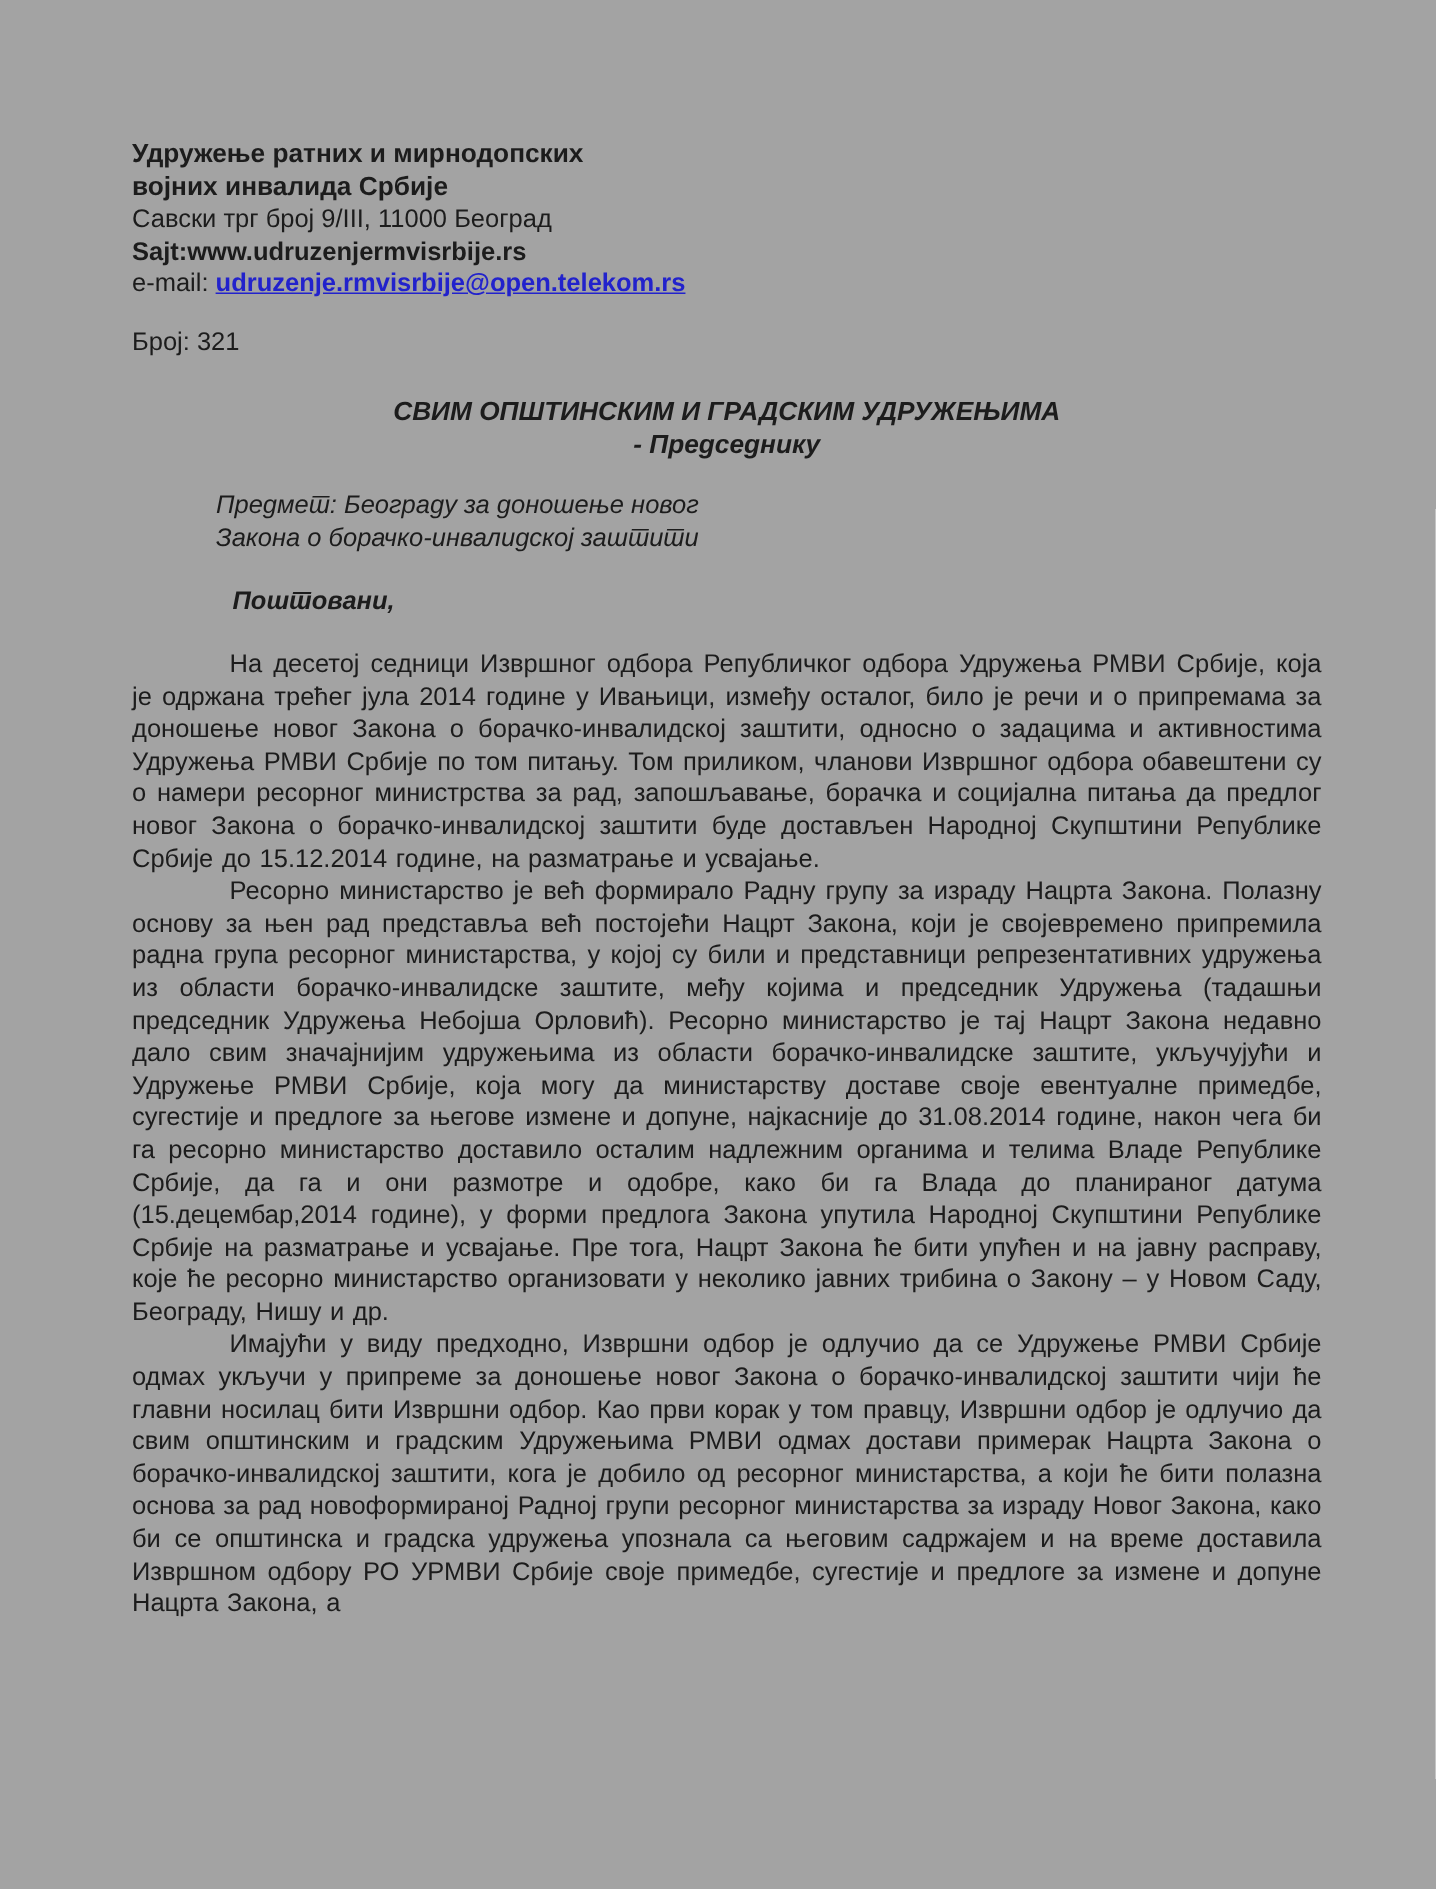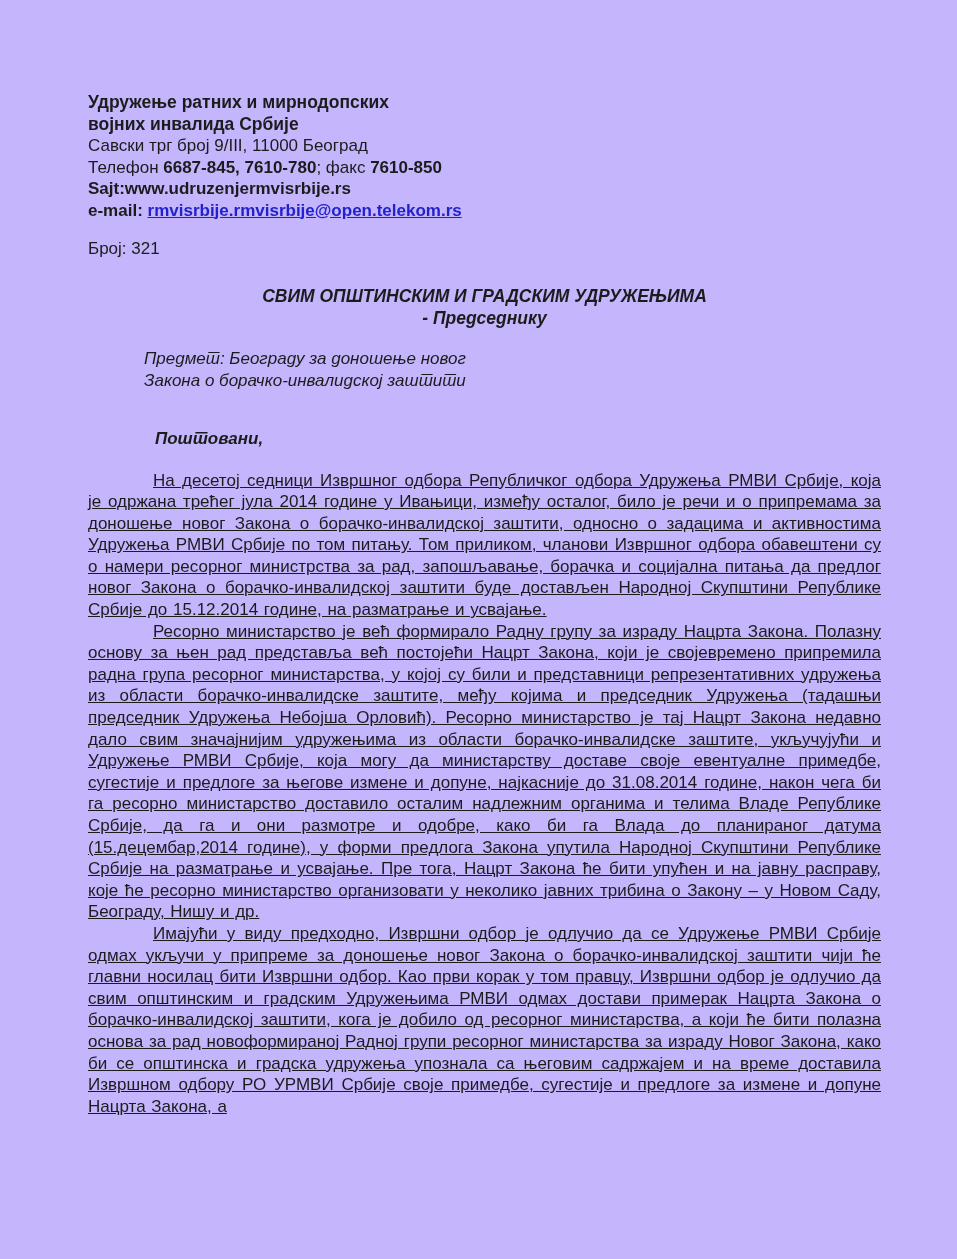--- a/index.html
+++ b/index.html
@@ -12,38 +12,38 @@
     height: 1259px;
     font-family: "Liberation Sans", "DejaVu Sans", sans-serif;
     color: #1c1c1c;
     overflow: hidden;
   }
   .page {
     box-sizing: border-box;
     width: 957px;
     height: 1259px;
     padding: 92px 76px 0 88px;
-    background: #c4b5fd;
+    background: #a3a3a3;
   }
   
   .letterhead {
     font-size: 17px;
     line-height: 21.5px;
   }
   .letterhead .org-name {
     font-weight: bold;
     font-size: 17.5px;
   }
   .b { font-weight: bold; }
   .email-line a {
     color: #2222cc;
     font-weight: bold;
     text-decoration: underline;
   }
-  .email-label { font-weight: bold; }
+  .email-label { font-weight: normal; }
 
   
   .meta-block {
     margin-top: 17px;
     font-size: 17px;
     line-height: 21.5px;
   }
 
   
   .title-block {
@@ -60,54 +60,52 @@
     margin-top: 19px;
     margin-left: 56px;
     font-style: italic;
     font-size: 17px;
     line-height: 22px;
   }
   .subject-block .subject-label { font-weight: normal; }
 
   
   .salutation {
-    margin-top: 36px;
+    margin-top: 20px;
     margin-left: 67px;
     font-weight: bold;
     font-style: italic;
     font-size: 17px;
     line-height: 21px;
   }
 
   
   .body-text {
     margin-top: 21px;
     font-size: 17px;
     line-height: 21.6px;
     text-align: justify;
   }
   .body-text p {
     margin: 0;
     text-indent: 65px;
     word-spacing: 1px;
-    text-decoration: underline;
   }
 </style>
 </head>
 <body>
 
 <div class="page">
 
   <div class="letterhead">
     <div class="org-name">Удружење ратних и мирнодопских</div>
     <div class="org-name">војних инвалида Србије</div>
     <div>Савски трг број 9/III, 11000 Београд</div>
-    <div><span>Телефон </span><span class="b">6687-845, 7610-780</span><span>; факс </span><span class="b">7610-850</span></div>
     <div class="b">Sajt:www.udruzenjermvisrbije.rs</div>
-    <div class="email-line"><span class="email-label">e-mail: </span><a href="#">rmvisrbije.rmvisrbije@open.telekom.rs</a></div>
+    <div class="email-line"><span class="email-label">e-mail: </span><a href="#">udruzenje.rmvisrbije@open.telekom.rs</a></div>
   </div>
 
   <div class="meta-block">
     <div>Број: 321</div>
   </div>
 
   <div class="title-block">
     <div>СВИМ ОПШТИНСКИМ И ГРАДСКИМ УДРУЖЕЊИМА</div>
     <div>- Председнику</div>
   </div>

